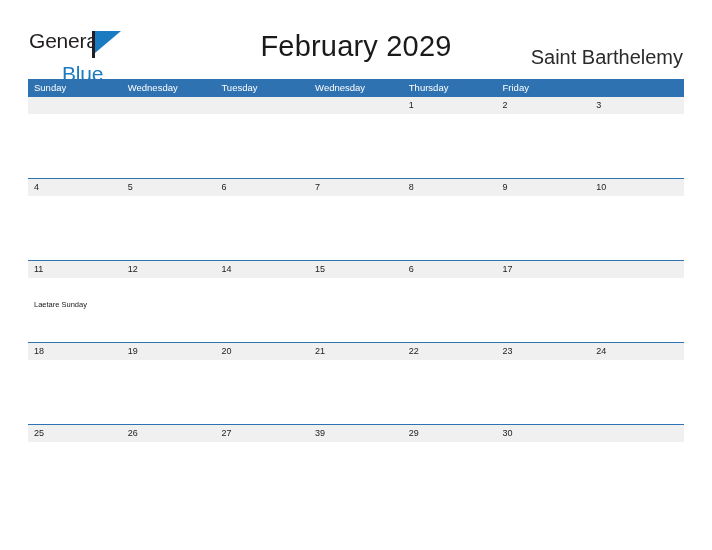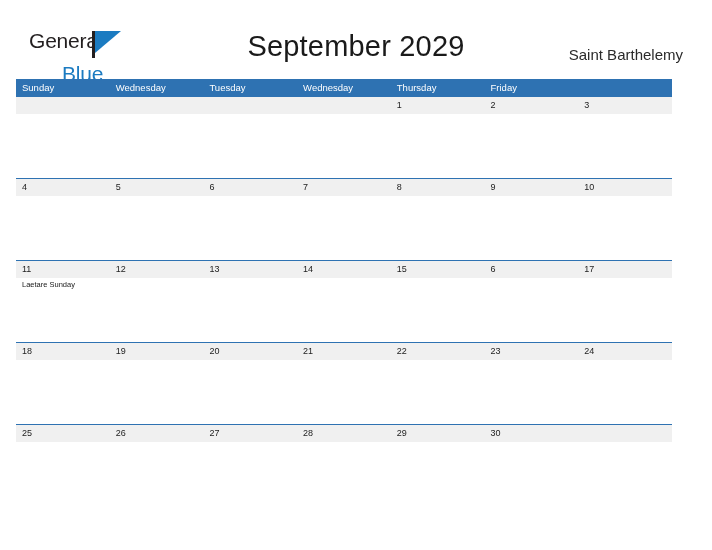--- a/index.html
+++ b/index.html
@@ -91,30 +91,30 @@
     color: #1a1a1a;
     font-family: "Liberation Sans", sans-serif;
     font-weight: normal;
     letter-spacing: 0.2px;
   }
 
   .location {
     position: absolute;
     right: 29px;
     top: 46px;
-    font-size: 15px;
+    font-size: 20px;
     color: #2b2b2b;
     font-family: "Liberation Sans", sans-serif;
     white-space: nowrap;
   }
 
   
   .calendar {
     position: absolute;
-    left: 16px;
+    left: 28px;
     top: 79px;
     width: 656px;
   }
 
   .weekday-row {
     display: flex;
     width: 656px;
     height: 17px;
     background: #2e72b2;
   }
@@ -167,39 +167,40 @@
     padding-left: 6px;
     padding-top: 2px;
   }
   .event-text {
     display: block;
     font-size: 7.5px;
     line-height: 10px;
     color: #1a1a1a;
     font-family: "Liberation Sans", sans-serif;
     white-space: nowrap;
+    margin-top: 20px;
   }
 </style>
 </head>
 <body>
 
 <div class="page">
 
   <div class="header">
 
     <div class="logo">
       <span class="logo-general">General</span>
       <span class="logo-flag">
         <span class="pole"></span>
         <span class="tri"></span>
       </span>
       <span class="logo-blue">Blue</span>
     </div>
 
-    <div class="title">September 2029</div>
+    <div class="title">February 2029</div>
 
     <div class="location">Saint Barthelemy</div>
 
   </div>
 
   <div class="calendar">
 
     <div class="weekday-row">
       <div class="weekday-cell">Sunday</div>
       <div class="weekday-cell">Wednesday</div>
@@ -276,21 +277,20 @@
         <div class="event-cell">
             <span class="event-text"></span>
           </div>
       </div>
     </div>
 
     <div class="week">
       <div class="week-dates">
         <div class="date-cell">11</div>
         <div class="date-cell">12</div>
-        <div class="date-cell">13</div>
         <div class="date-cell">14</div>
         <div class="date-cell">15</div>
         <div class="date-cell">6</div>
         <div class="date-cell">17</div>
       </div>
       <div class="week-body">
         <div class="event-cell">
             <span class="event-text">Laetare Sunday</span>
           </div>
         <div class="event-cell">
@@ -347,21 +347,21 @@
             <span class="event-text"></span>
           </div>
       </div>
     </div>
 
     <div class="week">
       <div class="week-dates">
         <div class="date-cell">25</div>
         <div class="date-cell">26</div>
         <div class="date-cell">27</div>
-        <div class="date-cell">28</div>
+        <div class="date-cell">39</div>
         <div class="date-cell">29</div>
         <div class="date-cell">30</div>
       </div>
       <div class="week-body">
         <div class="event-cell">
             <span class="event-text"></span>
           </div>
         <div class="event-cell">
             <span class="event-text"></span>
           </div>

